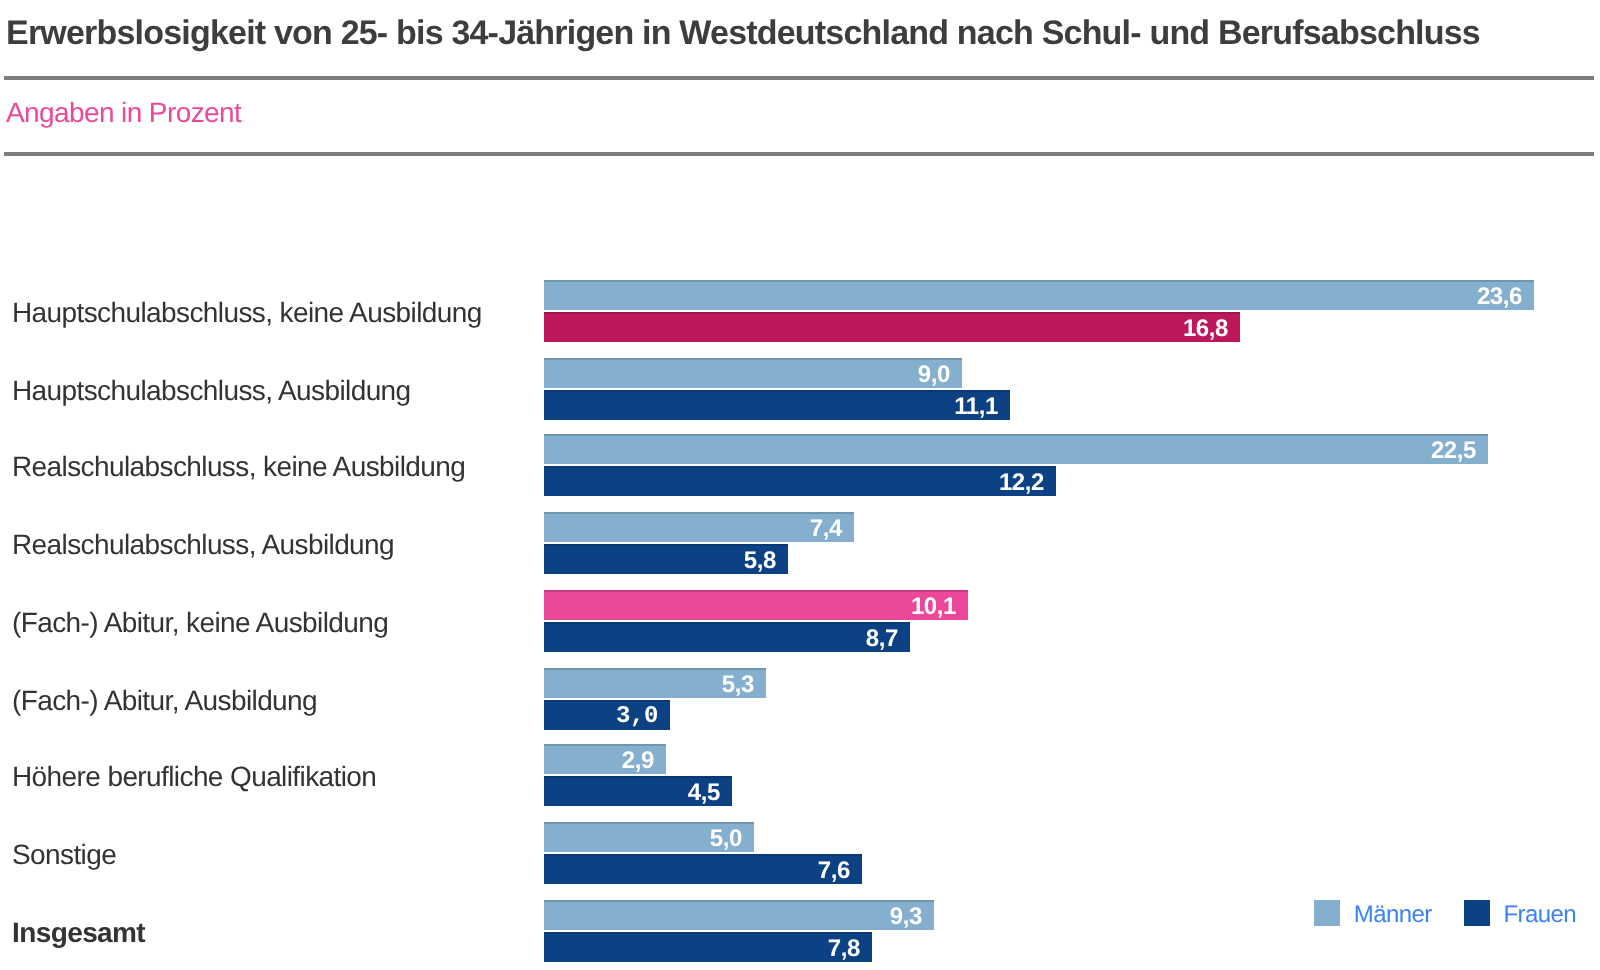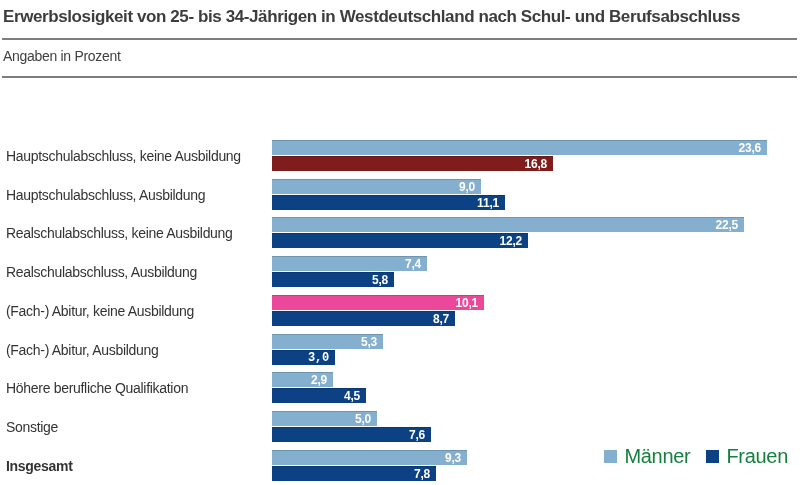--- a/index.html
+++ b/index.html
@@ -30,21 +30,21 @@
     background: #7e7e7e;
   }
   .rule-top { top: 38px; }
   .rule-bottom { top: 76px; }
   .subtitle {
     position: absolute;
     left: 3px;
     top: 48px;
     font-size: 14px;
     letter-spacing: -0.3px;
-    color: #404040;
+    color: #ec4899;
   }
   .chart { position: absolute; left: 0; top: 0; width: 800px; height: 485px; }
   .row {
     position: absolute;
     left: 0;
     width: 800px;
     height: 31px;
   }
   .cat-label {
     position: absolute;
@@ -80,38 +80,38 @@
     position: absolute;
     top: 449px;
     right: 12px;
     height: 15px;
     display: flex;
     align-items: center;
     gap: 16px;
   }
   .legend-item { display: flex; align-items: center; gap: 7px; }
   .legend-swatch { width: 13px; height: 13px; display: inline-block; }
-  .legend-label { font-size: 20px; letter-spacing: -0.3px; color: #15803d; }
+  .legend-label { font-size: 12px; letter-spacing: -0.3px; color: #3b82f6; }
 </style>
 </head>
 <body>
 
 <div class="page">
   <div class="title">Erwerbslosigkeit von 25- bis 34-Jährigen in Westdeutschland nach Schul- und Berufsabschluss</div>
   <div class="rule rule-top"></div>
   <div class="subtitle">Angaben in Prozent</div>
   <div class="rule rule-bottom"></div>
 
   <div class="chart" id="chart-rows">
       <div class="row" style="top: 140px;">
         <div class="cat-label">Hauptschulabschluss, keine Ausbildung</div>
         <div class="bar bar-top" style="left: 272px; width: 495px; background: rgb(132, 175, 206);">
           <span class="val">23,6</span>
         </div>
-        <div class="bar bar-bottom" style="left: 272px; width: 281px; background: #7f1d1d;">
+        <div class="bar bar-bottom" style="left: 272px; width: 348px; background: #be185d;">
           <span class="val">16,8</span>
         </div>
       </div>
       <div class="row" style="top: 179px;">
         <div class="cat-label">Hauptschulabschluss, Ausbildung</div>
         <div class="bar bar-top" style="left: 272px; width: 209px; background: rgb(132, 175, 206); text-decoration: underline;">
           <span class="val">9,0</span>
         </div>
         <div class="bar bar-bottom" style="left: 272px; width: 233px; background: rgb(12, 66, 132);">
           <span class="val">11,1</span>

